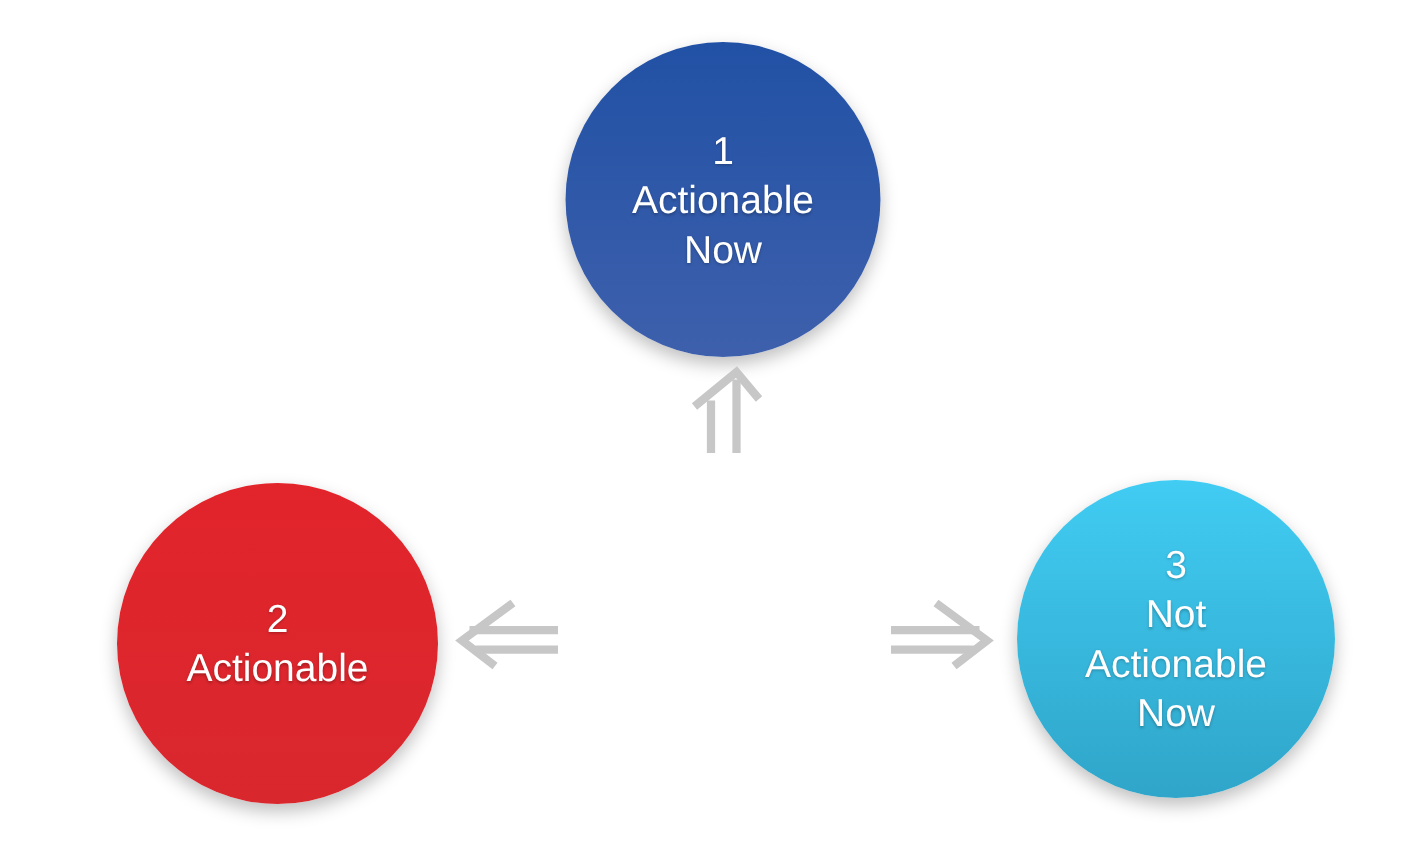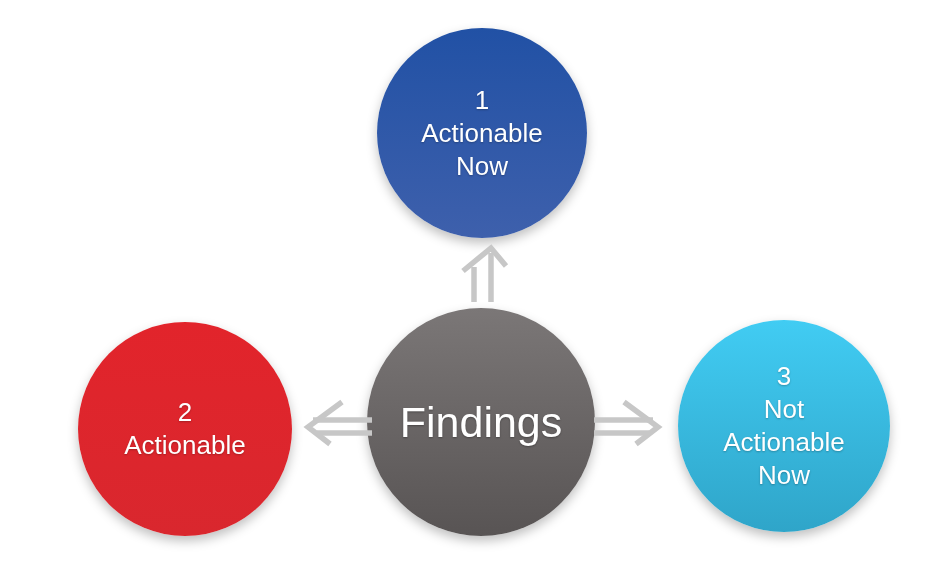--- a/index.html
+++ b/index.html
@@ -86,23 +86,20 @@
 
   <div class="circle node-right" style="background: linear-gradient(rgb(65, 204, 243), rgb(47, 165, 201));">
     <div class="node-text">
       <div class="node-line">3</div>
       <div class="node-line">Not</div>
       <div class="node-line">Actionable</div>
       <div class="node-line">Now</div>
     </div>
   </div>
 
-  <div class="circle node-center" style="background: linear-gradient(rgb(123, 119, 119), rgb(88, 84, 84));">
-    <div class="center-label">Findings</div>
-  </div>
 
   <div class="arrow arrow-up" style="color: rgb(199, 199, 199);">
     <svg width="58" height="64" viewBox="0 0 58 64" aria-hidden="true">
       <line x1="19" y1="25" x2="19" y2="60"></line>
       <line x1="36" y1="11" x2="36" y2="60"></line>
       <polyline points="8,29 36,6 51,24"></polyline>
     </svg>
   </div>
 
   <div class="arrow arrow-left" style="color: rgb(199, 199, 199);">

